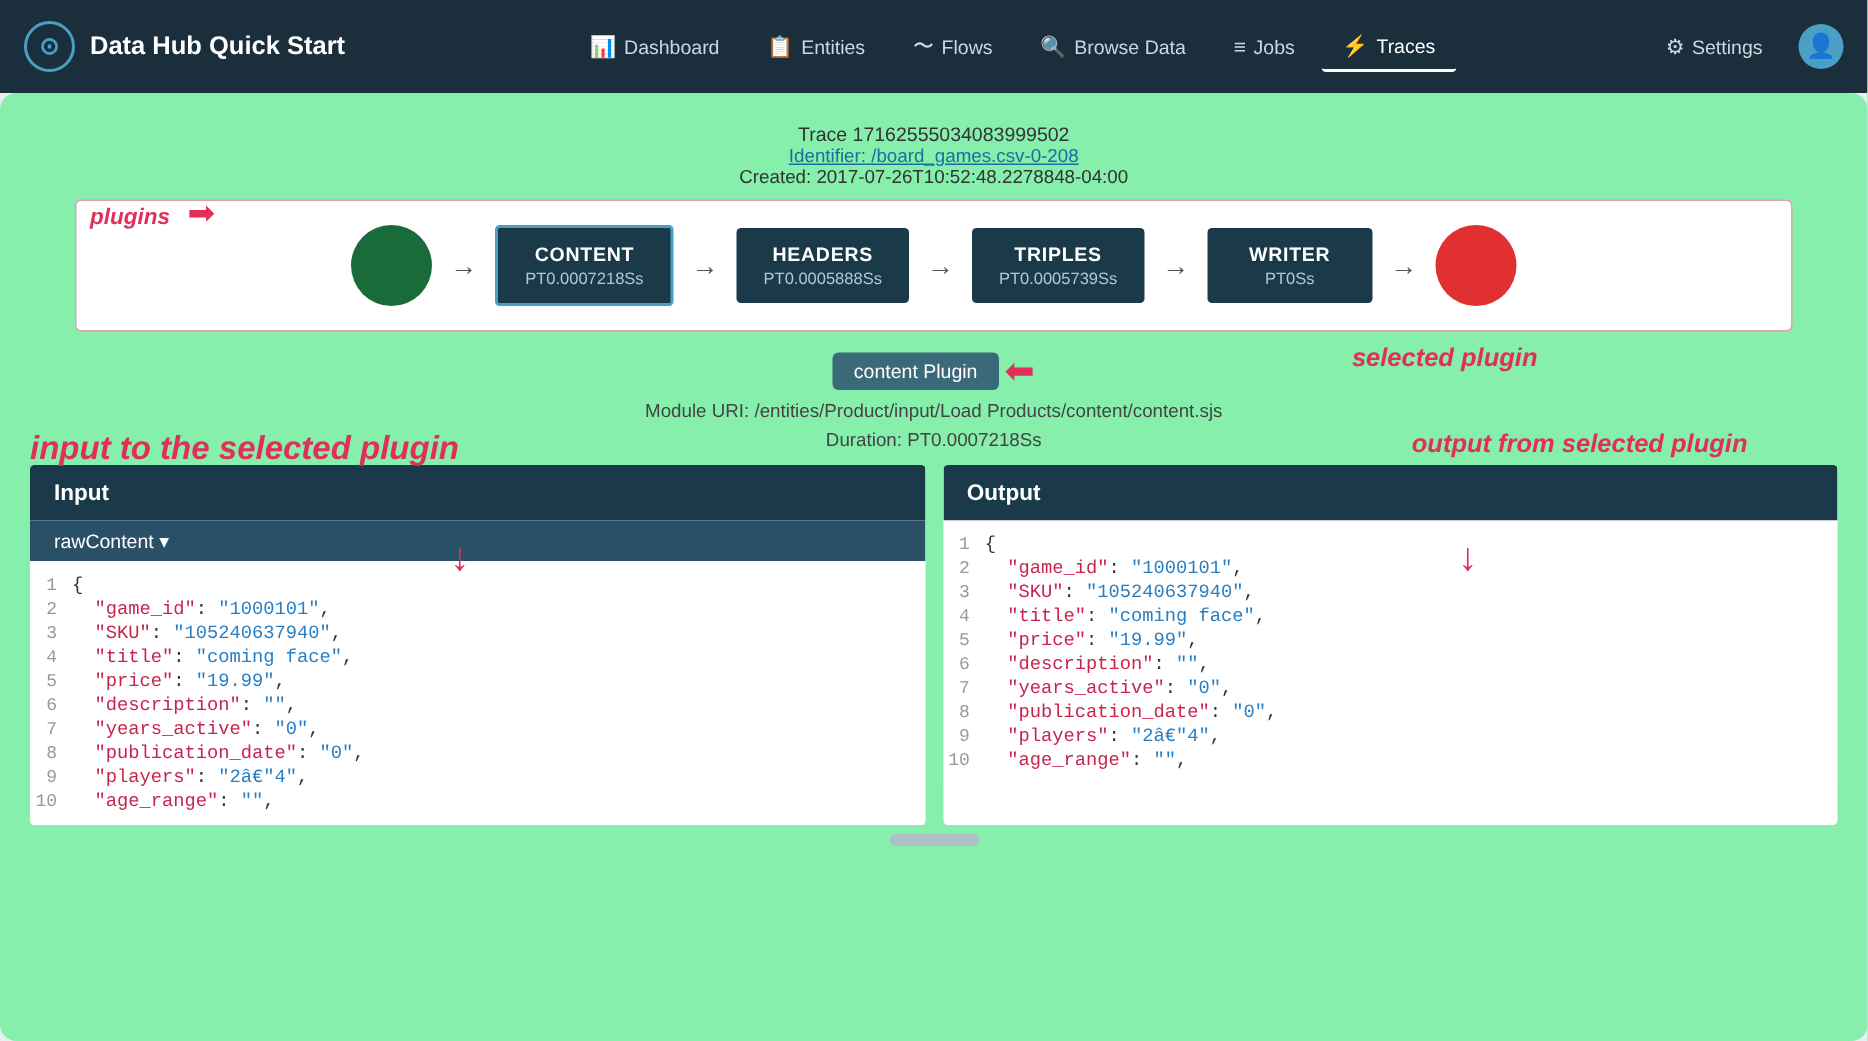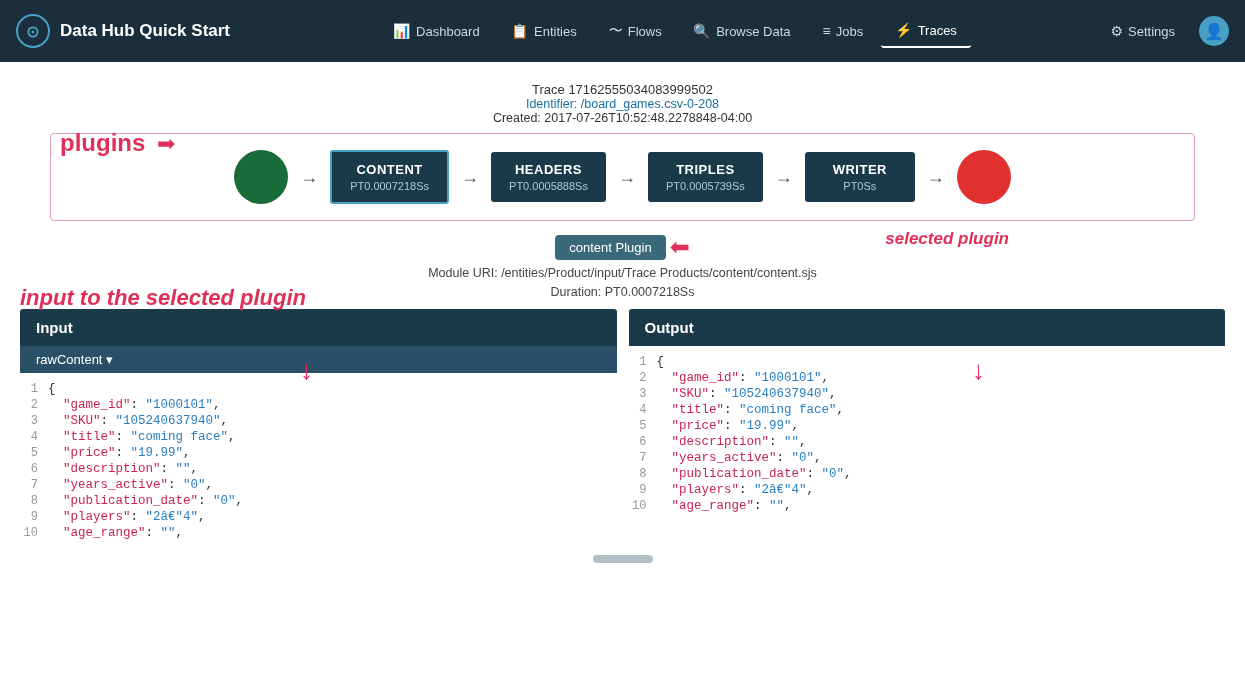--- a/index.html
+++ b/index.html
@@ -72,34 +72,35 @@
       display: flex;
       align-items: center;
       justify-content: center;
       color: white;
       font-size: 16px;
       cursor: pointer;
     }
 
     
     .main-content {
-      background: #ffffff;
+      background: #86efac;
       min-height: calc(694px - 62px);
       padding: 10px 20px;
+      border-radius: 11px;
     }
 
     
     .trace-header {
       text-align: center;
       padding: 10px 0 8px;
       color: #333;
       font-size: 12.5px;
     }
     .trace-header .trace-id { font-size: 13px; }
-    .trace-header .trace-identifier { color: #1a6fa0; }
+    .trace-header .trace-identifier { color: #1a6fa0; text-decoration: underline; }
 
     
     .pipeline-container {
       background: white;
       border: 1.5px solid #e0a0b0;
       border-radius: 4px;
       padding: 16px 20px;
       display: flex;
       align-items: center;
       justify-content: center;
@@ -279,21 +280,21 @@
 
   <div class="trace-header">
     <div class="trace-id">Trace 17162555034083999502</div>
     <div class="trace-identifier">Identifier: /board_games.csv-0-208</div>
     <div class="trace-created">Created: 2017-07-26T10:52:48.2278848-04:00</div>
   </div>
 
   <div style="position:relative; margin: 0 10px 4px;">
 
     <div style="position:absolute; top: -4px; left: 30px; z-index:10;">
-      <span style="color:#e0305a; font-size:24px; font-weight:bold;">plugins</span>
+      <span style="color:#e0305a; font-style:italic; font-size:15px; font-weight:bold;">plugins</span>
       
       <span style="color:#e0305a; font-size:22px; margin-left:8px;">➡</span>
     </div>
 
     <div class="pipeline-container">
 
       <div class="pipeline-node">
         <div class="pipeline-circle-green"></div>
       </div>
 
@@ -329,41 +330,44 @@
 
       <div class="pipeline-node">
         <div class="pipeline-circle-red"></div>
       </div>
 
     </div>
   </div>
 
   <div style="position:relative; text-align:center; margin-bottom:6px;">
     
-    <div style="position:absolute; right: 216px; top:-4px; color:#e0305a; font-style:italic; font-size:17px; font-weight:bold;">
+    <div style="position:absolute; right: 200px; top:-4px; color:#e0305a; font-style:italic; font-size:17px; font-weight:bold;">
       <span>selected plugin</span>
     </div>
     <div style="display:inline-flex; align-items:center; gap:4px;">
       <div class="selected-plugin-badge">
         <span>content Plugin</span>
       </div>
       <span style="color:#e0305a; font-size:24px;">⬅</span>
     </div>
-    <div class="plugin-meta">Module URI: /entities/Product/input/Trace Products/content/content.sjs</div>
+    <div class="plugin-meta">Module URI: /entities/Product/input/Load Products/content/content.sjs</div>
     <div class="plugin-meta">Duration: PT0.0007218Ss</div>
   </div>
 
   <div style="position:relative;">
 
     <div style="position:absolute; left:0; top:-24px; color:#e0305a; font-style:italic; font-size:22px; font-weight:bold; z-index:10;">
       <span>input to the selected plugin</span>
     </div>
 
     <div style="position:absolute; left:280px; top:46px; color:#e0305a; font-size:26px; z-index:10;">↓</div>
 
+    <div style="position:absolute; right:60px; top:-24px; color:#e0305a; font-style:italic; font-size:17px; font-weight:bold; z-index:10;">
+      <span>output from selected plugin</span>
+    </div>
 
     <div style="position:absolute; right:240px; top:46px; color:#e0305a; font-size:26px; z-index:10;">↓</div>
 
     <div class="panels-row">
 
       <div class="panel">
         <div class="panel-header">Input</div>
         <div class="panel-dropdown-bar">
           <span>rawContent ▾</span>
         </div>

